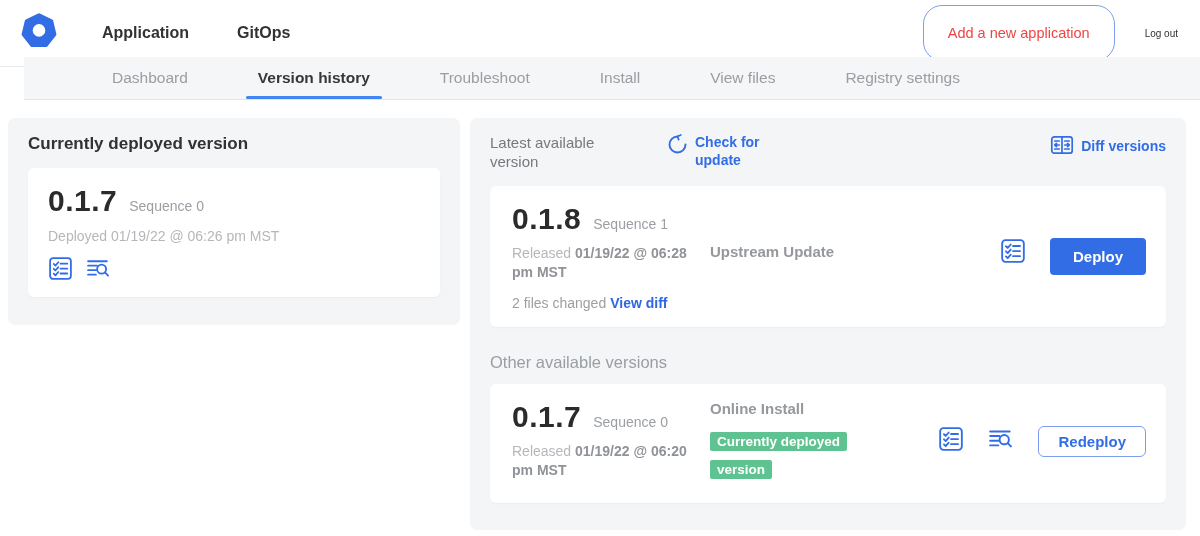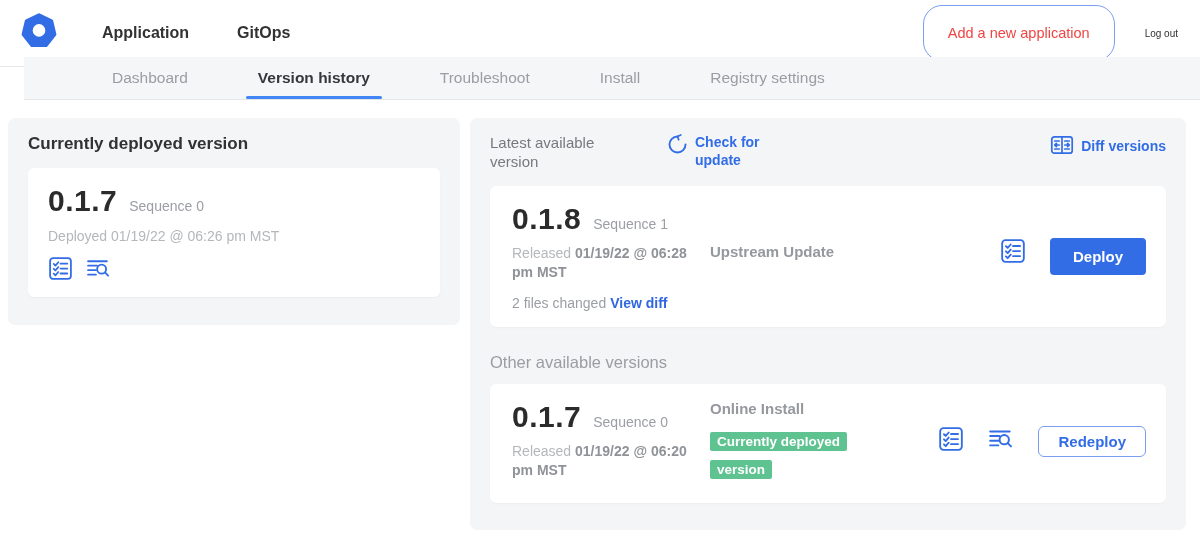--- a/index.html
+++ b/index.html
@@ -135,20 +135,21 @@
       <button class="add-app-btn">Add a new application</button>
       <span class="logout">Log out</span>
     </div>
   </div>
 
   <div class="subnav">
     <span class="sub-tab">Dashboard</span>
     <span class="sub-tab active">Version history</span>
     <span class="sub-tab">Troubleshoot</span>
     <span class="sub-tab">Install</span>
+    <span class="sub-tab">View files</span>
     <span class="sub-tab">Registry settings</span>
   </div>
 
   <div class="panel panel-left">
     <div class="panel-title">Currently deployed version</div>
     <div class="card deployed-card">
       <div class="ver-row">
         <span class="ver-num">0.1.7</span>
         <span class="ver-seq">Sequence 0</span>
       </div>

